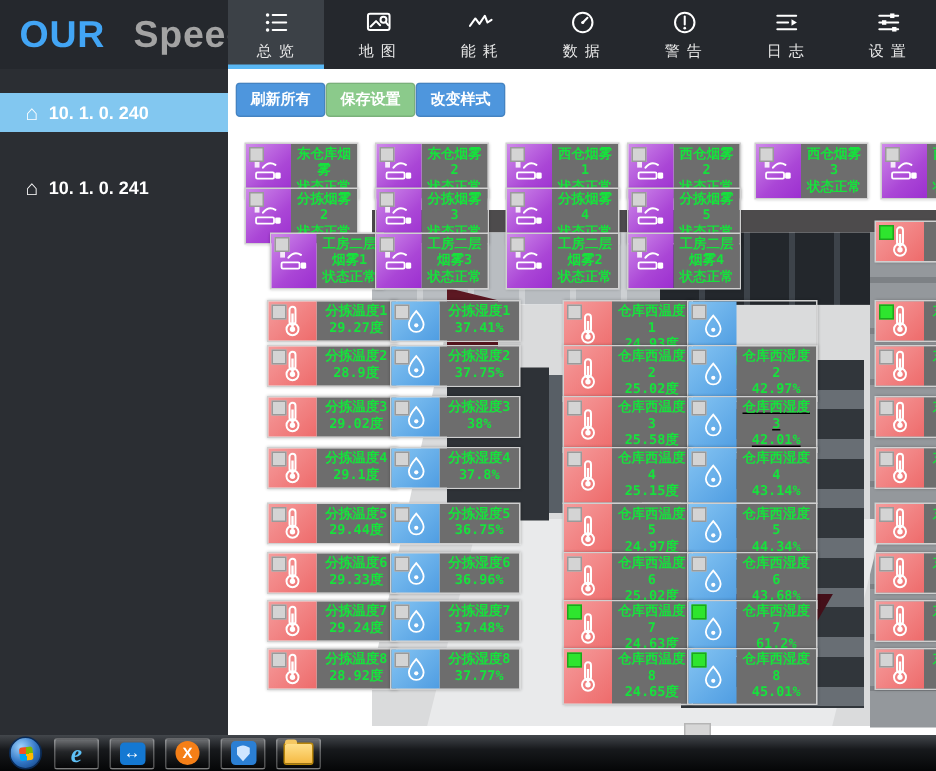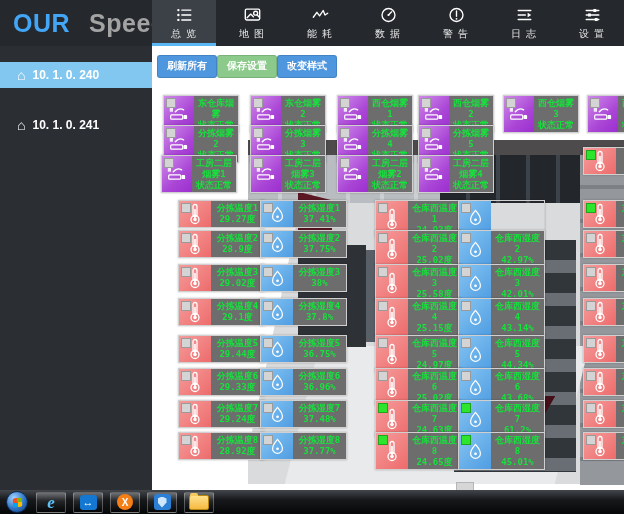--- a/index.html
+++ b/index.html
@@ -360,21 +360,21 @@
               <path d="M9 7q4-5 9-2" fill="none" stroke="#fff" stroke-width="1.5" stroke-linecap="round"></path>
               <rect x="4" y="10.5" width="13" height="4.5" rx="1" fill="none" stroke="#fff" stroke-width="1.3"></rect>
               <rect x="17.8" y="10.5" width="4" height="4.5" rx="1" fill="#fff"></rect>
             </svg>
           </div>
     <div class="tile-text">
       <span class="t-label">分拣烟雾5</span>
       <div class="t-value">状态正常</div>
     </div>
   </div>
-        <div class="tile smoke" style="left: 9px; top: 109px;">
+        <div class="tile smoke" style="left: 28px; top: 109px;">
     <div class="tile-icon">
       <span class="cb"></span>
     <svg width="24" height="19" viewBox="0 0 26 20">
               <rect x="3" y="2.5" width="3.5" height="4.5" fill="#fff" opacity=".85"></rect>
               <path d="M9 7q4-5 9-2" fill="none" stroke="#fff" stroke-width="1.5" stroke-linecap="round"></path>
               <rect x="4" y="10.5" width="13" height="4.5" rx="1" fill="none" stroke="#fff" stroke-width="1.3"></rect>
               <rect x="17.8" y="10.5" width="4" height="4.5" rx="1" fill="#fff"></rect>
             </svg>
           </div>
     <div class="tile-text">
@@ -620,21 +620,21 @@
               <circle cx="7" cy="16.5" r="4" fill="none" stroke="#fff" stroke-width="1.3"></circle>
               <line x1="7" y1="6" x2="7" y2="15" stroke="#fff" stroke-width="1.6"></line>
               <circle cx="7" cy="16.5" r="1.8" fill="#fff"></circle>
             </svg>
           </div>
     <div class="tile-text">
       <span class="t-label">仓库西温度3</span>
       <div class="t-value">25.58度</div>
     </div>
   </div>
-        <div class="tile sensor hum" style="left: 306px; top: 218px;">
+        <div class="tile sensor hum" style="left: 306px; top: 218px; text-decoration: underline;">
     <div class="tile-icon">
       <span class="cb"></span>
     <svg width="17" height="17" viewBox="0 0 18 18">
               <path d="M9 1.5C9 1.5 3.8 7.5 3.8 11a5.2 5.2 0 0 0 10.4 0C14.2 7.5 9 1.5 9 1.5Z" fill="none" stroke="#fff" stroke-width="1.3"></path>
               <circle cx="9" cy="11.5" r="1.5" fill="#fff"></circle>
             </svg>
           </div>
     <div class="tile-text">
       <span class="t-label">仓库西湿度3</span>
       <div class="t-value">42.01%</div>

